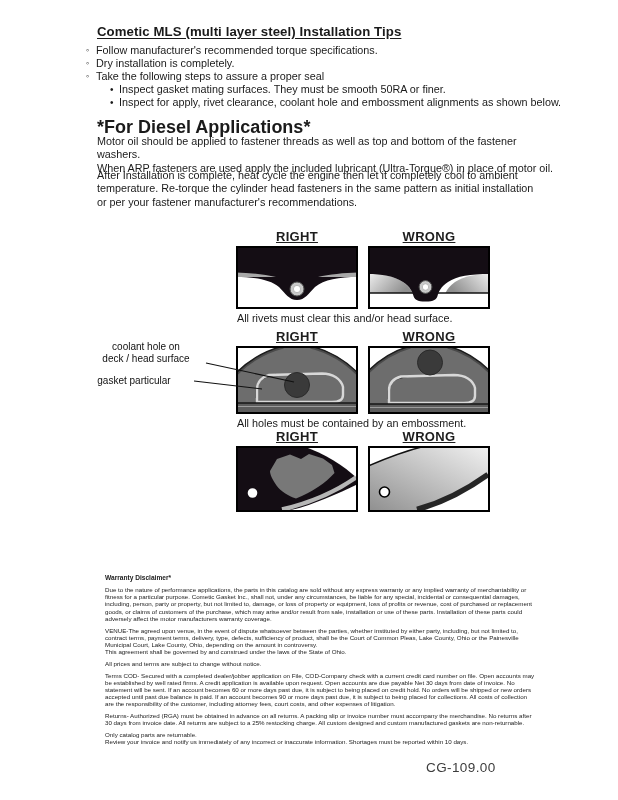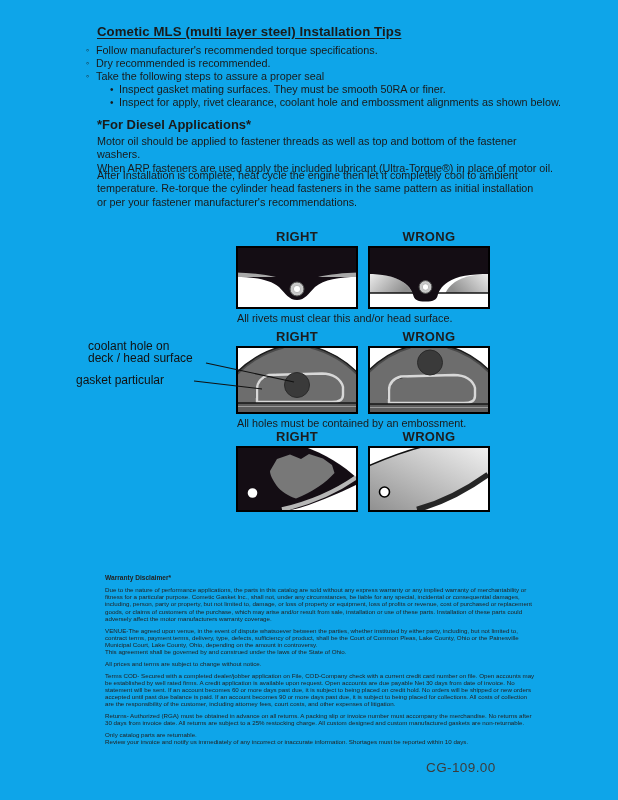--- a/index.html
+++ b/index.html
@@ -1,40 +1,40 @@
 <!DOCTYPE html>
 <html><head>
 <meta charset="utf-8">
 <style>
   html,body{margin:0;padding:0;background:#e9e9e9;}
   .page{
-    position:relative;width:618px;height:800px;background:#0ea5e9;
+    position:relative;width:618px;height:800px;background:#ffffff;
     font-family:"Liberation Sans", sans-serif;color:#1a1a1a;overflow:hidden;
     margin:0 auto;
   }
   .abs{position:absolute;}
   .title{
     left:97px;top:24px;font-size:13.2px;font-weight:bold;
     text-decoration:underline;text-underline-offset:2px;letter-spacing:.1px;
   }
   .bullets{left:86px;top:44px;font-size:10.8px;line-height:13.1px;}
   .b-row{display:flex;}
   .b-row .mark{width:10px;flex:0 0 10px;font-size:9px;line-height:13.1px;text-align:left;}
   .b-row.sub{padding-left:24px;}
   .b-row.sub .mark{width:9px;flex:0 0 9px;font-size:10px;}
-  .diesel-h{left:97px;top:117px;font-size:13px;font-weight:bold;}
+  .diesel-h{left:97px;top:117px;font-size:18px;font-weight:bold;}
   .para{left:97px;width:462px;font-size:10.8px;line-height:13.4px;white-space:pre-line;}
   .p1{top:135px;} .p2{top:169px;} .note{top:207px;}
   .fig{width:254px;}
   .fig-head{display:flex;gap:10px;margin-bottom:2px;}
-  .fig-head span{width:122px;text-align:center;font-size:13px;font-weight:bold;letter-spacing:.3px;color:#1d1d1d;}
+  .fig-head span{width:122px;text-align:center;font-size:13px;font-weight:bold;letter-spacing:.3px;color:#1d1d1d;text-decoration:underline;}
   .fig-panels{display:flex;gap:10px;}
   .fig-cap{margin-top:3px;font-size:10.8px;line-height:12.5px;white-space:pre-line;padding-left:1px;}
   .fig1{left:236px;top:229px;} .fig2{left:236px;top:329px;} .fig3{left:236px;top:429px;}
-  .ann{font-size:12px;line-height:11.6px;text-align:left;white-space:pre-line;color:#111;}
+  .ann{font-size:10px;line-height:11.6px;text-align:center;white-space:pre-line;color:#111;}
   .ann-coolant{left:88px;top:341px;width:116px;}
   .ann-emboss{left:76px;top:375px;width:116px;}
   .leader-overlay{left:0;top:0;pointer-events:none;}
   .warranty{left:105px;top:574px;width:482px;color:#222;}
   .warranty .w-head{font-size:6.6px;font-weight:bold;margin-bottom:5px;}
   .warranty p{font-size:6.2px;line-height:7.2px;margin:0 0 4.5px 0;white-space:pre-line;}
   .pagenum{left:390px;top:760px;font-size:13.5px;color:#3c3c3c;letter-spacing:.4px;margin-left:36px;}
 </style>
 </head>
 <body>
@@ -43,21 +43,21 @@
 
   <div class="abs title">Cometic MLS (multi layer steel) Installation Tips</div>
 
   <div class="abs bullets">
     <div class="b-row">
       <span class="mark">◦</span>
       <span>Follow manufacturer's recommended torque specifications.</span>
     </div>
     <div class="b-row">
       <span class="mark">◦</span>
-      <span>Dry recommended is recommended.</span>
+      <span>Dry installation is completely.</span>
     </div>
     <div class="b-row">
       <span class="mark">◦</span>
       <span>Take the following steps to assure a proper seal</span>
     </div>
     <div class="b-row sub">
       <span class="mark">•</span>
       <span>Inspect gasket mating surfaces.  They must be smooth 50RA or finer.</span>
     </div>
     <div class="b-row sub">

